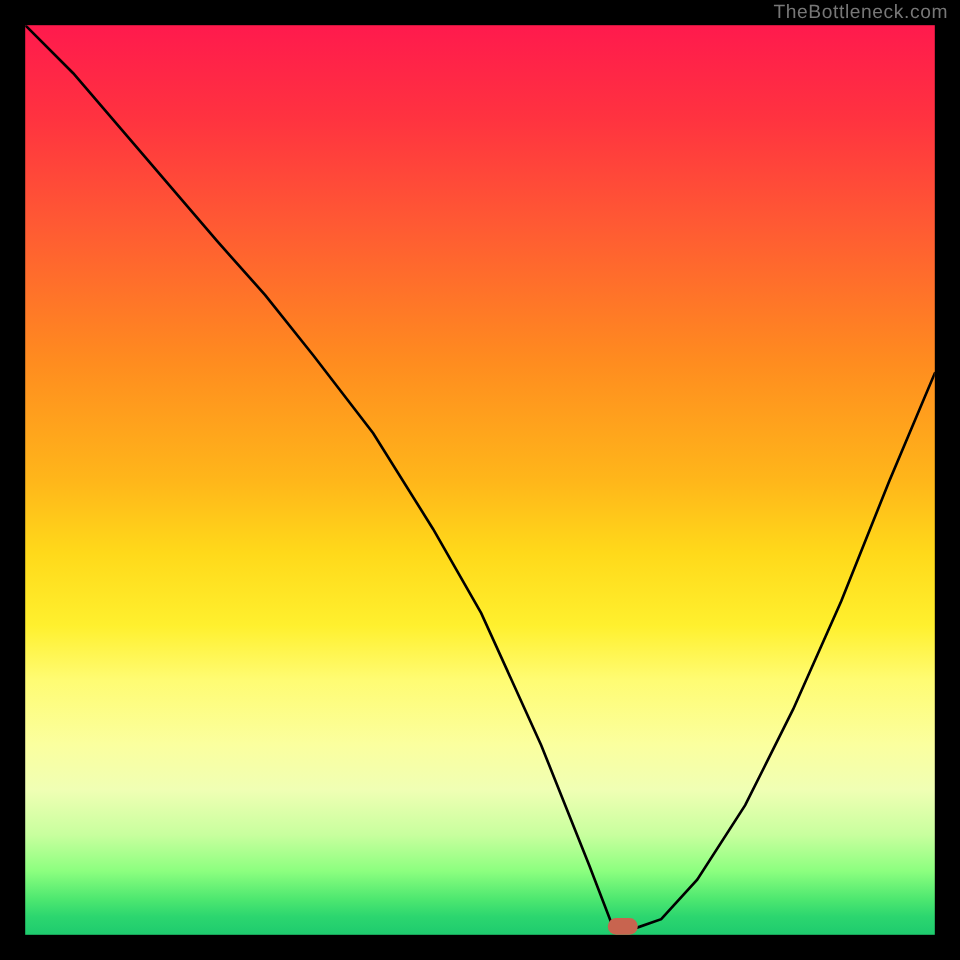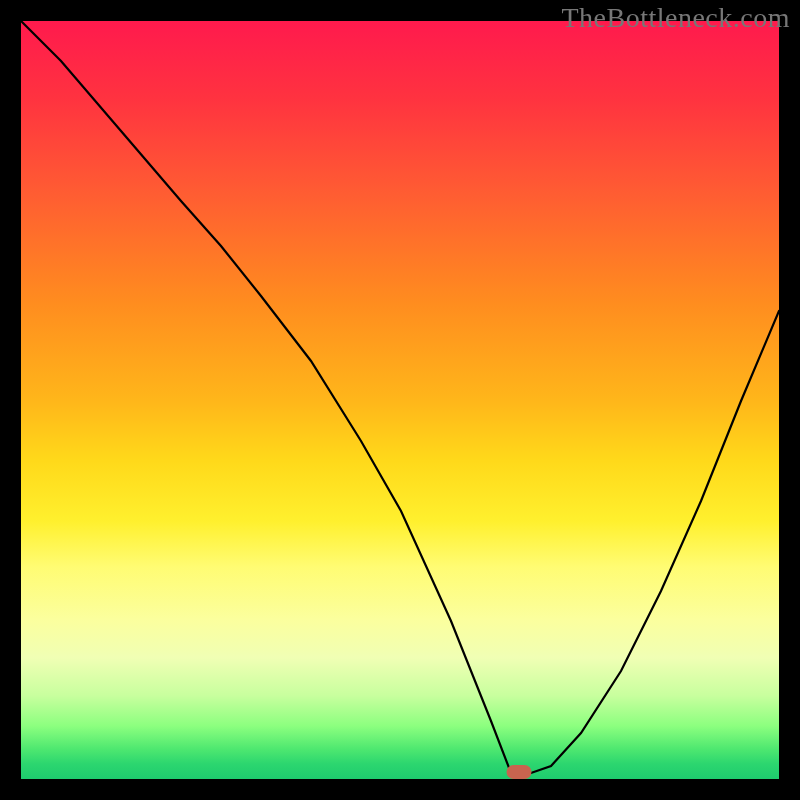--- a/index.html
+++ b/index.html
@@ -13,22 +13,22 @@
   .wrap {
     position: relative;
     width: 800px;
     height: 800px;
   }
   .watermark {
     position: absolute;
     top: 2px;
     right: 10px;
     color: #777;
-    font-family: Liberation Serif, serif;
-    font-size: 28px;
+    font-family: Liberation Sans, sans-serif;
+    font-size: 16px;
     letter-spacing: 0.5px;
     z-index: 20;
   }
   .plot {
     position: absolute;
     left: 21px;
     top: 21px;
     width: 758px;
     height: 758px;
     background: linear-gradient(to bottom,

